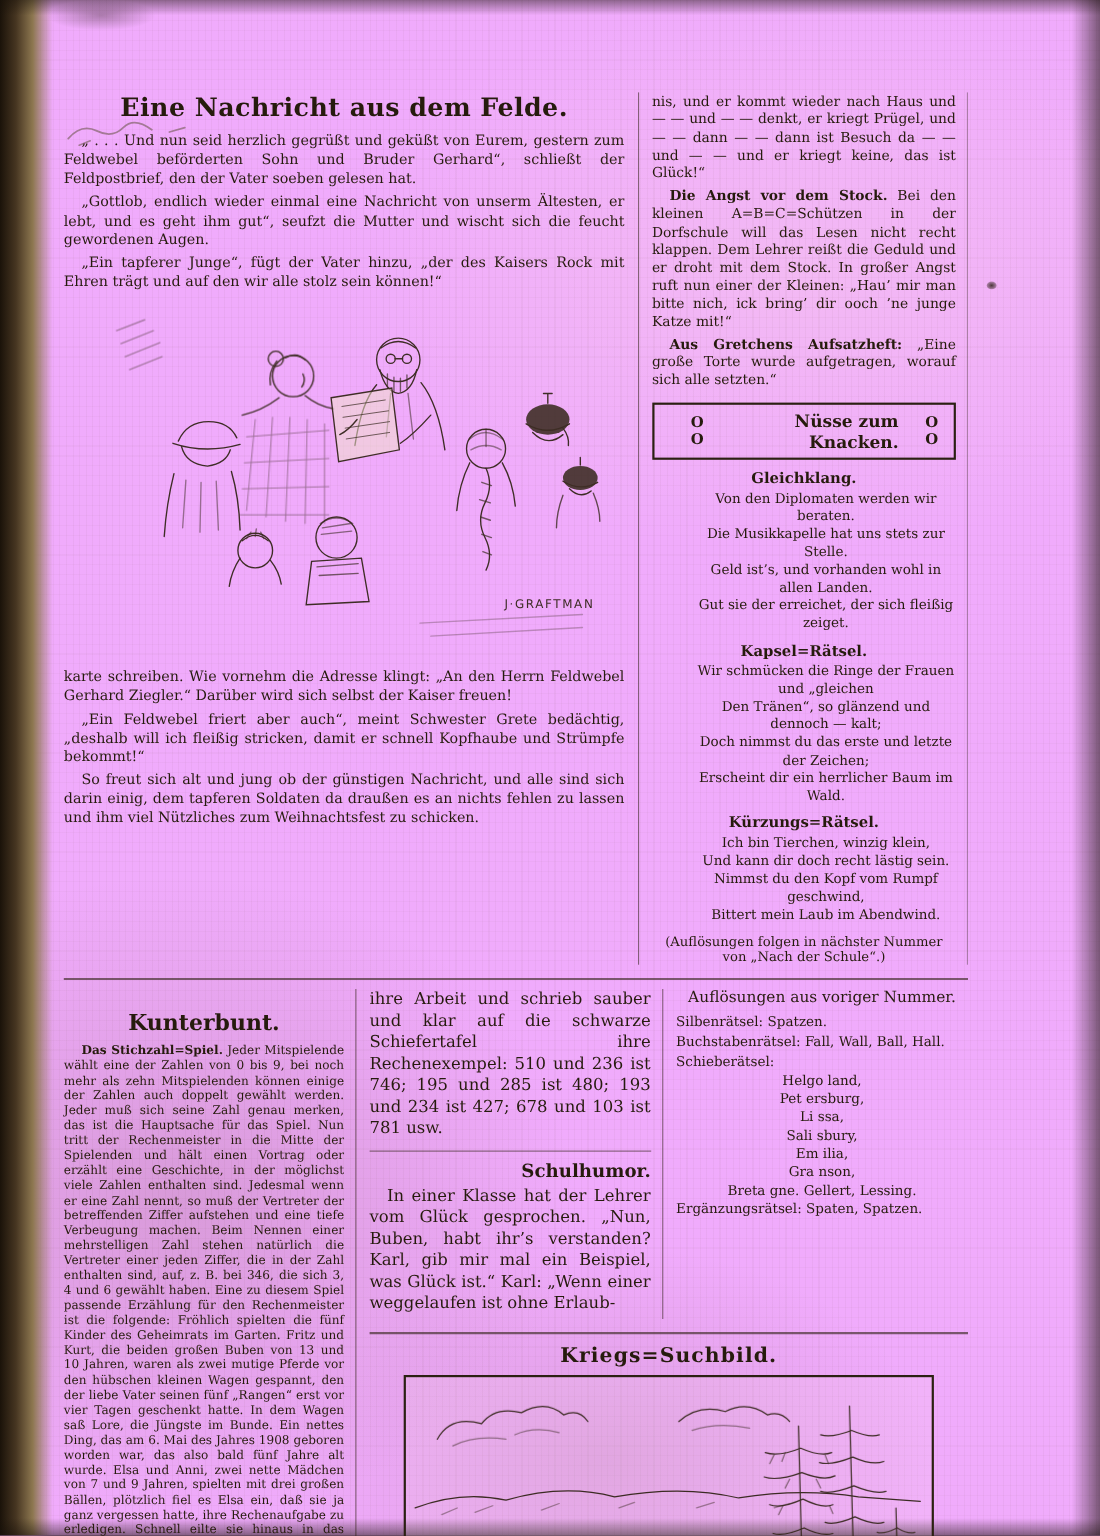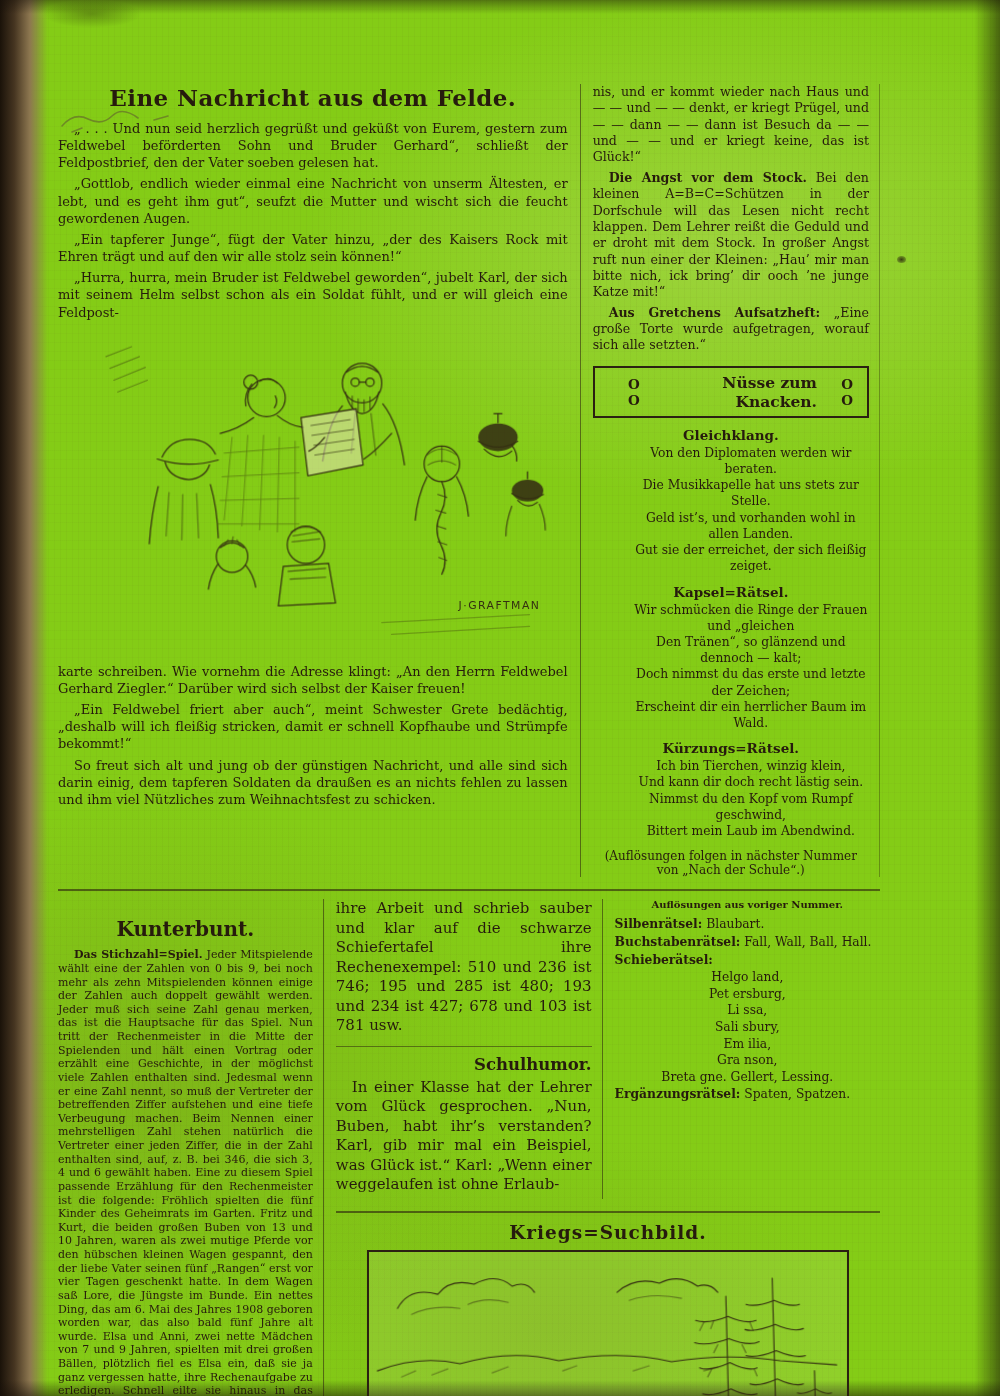--- a/index.html
+++ b/index.html
@@ -1,17 +1,17 @@
 <!DOCTYPE html>
 <html><head>
 <meta charset="utf-8">
 <style>
   html,body{margin:0;padding:0;background:#171009;}
   .page{position:relative;width:1000px;height:1396px;margin:0 auto;overflow:hidden;
-        background:#84cc16;color:#261b0d;font-family:"DejaVu Serif",serif;}
+        background:#f0abfc;color:#261b0d;font-family:"DejaVu Serif",serif;}
   .texture{position:absolute;inset:0;pointer-events:none;
     background:
       repeating-linear-gradient(90deg, rgba(90,66,34,.045) 0 1px, transparent 1px 6px),
       repeating-linear-gradient(0deg, rgba(90,66,34,.03) 0 1px, transparent 1px 9px),
       radial-gradient(700px 420px at 72% 18%, rgba(255,242,210,.20), transparent 60%),
       radial-gradient(520px 420px at 16% 78%, rgba(92,66,34,.16), transparent 70%),
       radial-gradient(400px 260px at 55% 95%, rgba(92,66,34,.12), transparent 75%);}
   .edge{position:absolute;pointer-events:none;}
   .edge-left{left:0;top:0;bottom:0;width:48px;
     background:linear-gradient(90deg,#1a1209 0,#463521 30%,#8d7750 62%,rgba(141,119,80,0) 100%);}
@@ -52,23 +52,23 @@
   .colB-left{flex:0 0 31%;padding-right:10px;}
   .colB-left .para{font-size:11px;line-height:1.24;}
   h2.kunterbunt-title{font-size:20px;font-weight:bold;text-align:center;margin:18px 0 7px;}
   .colB-right{flex:1;border-left:1px solid rgba(42,30,14,.55);padding-left:12px;display:flex;flex-direction:column;}
   .colB-right-top{display:flex;}
   .colB-mid{flex:0 0 47%;padding-right:10px;}
   .colB-mid .para{font-size:15px;line-height:1.3;}
   .colB-rgt{flex:1;border-left:1px solid rgba(42,30,14,.55);padding-left:12px;}
   h3.schulhumor-title{font-size:16.5px;font-weight:bold;text-align:right;margin:10px 0 4px;
     border-top:1px solid rgba(42,30,14,.5);padding-top:8px;}
-  h3.solutions-title{font-size:10px;font-weight:bold;text-align:center;margin:0 0 6px;}
+  h3.solutions-title{font-size:14px;font-weight:normal;text-align:center;margin:0 0 6px;}
   .sol-row{font-size:12.3px;line-height:1.35;margin:1px 0;}
-  .sol-label{font-weight:bold;margin-top:24px;}
+  .sol-label{font-weight:normal;margin-top:24px;}
   .schiebe-line{font-size:12.3px;line-height:1.35;text-align:center;}
 
   .suchbild{margin-top:12px;border-top:2px solid rgba(42,30,14,.6);padding-top:7px;text-align:center;}
   h2.suchbild-title{font-size:18.5px;font-weight:bold;letter-spacing:1px;margin:2px 0 7px;}
   .suchbild-frame{width:478px;height:282px;margin:2px auto 7px;border:2px solid #2b2012;
     background:rgba(255,246,222,.10);}
   .suchbild-frame svg{width:100%;height:100%;display:block;}
 </style>
 </head>
 <body>
@@ -87,21 +87,20 @@
 
   <div class="content">
 
     <div class="sectionA">
 
       <div class="colA-left">
         <h1 class="article-title">Eine Nachricht aus dem Felde.</h1>
         <p class="para">„ . . . Und nun seid herzlich gegrüßt und geküßt von Eurem, gestern zum Feldwebel beförderten Sohn und Bruder Gerhard“, schließt der Feldpostbrief, den der Vater soeben gelesen hat.</p>
         <p class="para">„Gottlob, endlich wieder einmal eine Nachricht von unserm Ältesten, er lebt, und es geht ihm gut“, seufzt die Mutter und wischt sich die feucht gewordenen Augen.</p>
         <p class="para">„Ein tapferer Junge“, fügt der Vater hinzu, „der des Kaisers Rock mit Ehren trägt und auf den wir alle stolz sein können!“</p>
-        <p class="para">„Hurra, hurra, mein Bruder ist Feldwebel geworden“, jubelt Karl, der sich mit seinem Helm selbst schon als ein Soldat fühlt, und er will gleich eine Feldpost-</p>
 
         <figure class="fig1">
           <svg viewBox="0 0 500 335">
             <g stroke="#2e2212" fill="none" stroke-width="1.25" stroke-linecap="round" opacity="0.92">
               <path d="M40,30 l26,-10 M44,42 l30,-12 M48,54 l32,-13 M52,66 l30,-12" opacity=".4"></path>
 
               <circle cx="203" cy="72" r="19"></circle>
               <path d="M188,58 q-8,10 -6,22"></path>
               <circle cx="187" cy="56" r="7"></circle>
               <path d="M196,55 q10,-6 18,2"></path>
@@ -218,21 +217,21 @@
         <div class="colB-right-top">
 
           <div class="colB-mid">
             <p class="para no-indent">ihre Arbeit und schrieb sauber und klar auf die schwarze Schiefertafel ihre Rechenexempel: 510 und 236 ist 746; 195 und 285 ist 480; 193 und 234 ist 427; 678 und 103 ist 781 usw.</p>
             <h3 class="schulhumor-title">Schulhumor.</h3>
             <p class="para">In einer Klasse hat der Lehrer vom Glück gesprochen. „Nun, Buben, habt ihr’s verstanden? Karl, gib mir mal ein Beispiel, was Glück ist.“ Karl: „Wenn einer weggelaufen ist ohne Erlaub-</p>
           </div>
 
           <div class="colB-rgt">
             <h3 class="solutions-title">Auflösungen aus voriger Nummer.</h3>
-            <div class="sol-row"><b class="sol-label">Silbenrätsel:</b> <span>Blaubart.</span></div>
+            <div class="sol-row"><b class="sol-label">Silbenrätsel:</b> <span>Spatzen.</span></div>
             <div class="sol-row"><b class="sol-label">Buchstabenrätsel:</b> <span>Fall, Wall, Ball, Hall.</span></div>
             <div class="sol-row"><b class="sol-label">Schieberätsel:</b></div>
             <div>
                 <div class="schiebe-line">Helgo land,</div>
                 <div class="schiebe-line">Pet ersburg,</div>
                 <div class="schiebe-line">Li ssa,</div>
                 <div class="schiebe-line">Sali sbury,</div>
                 <div class="schiebe-line">Em ilia,</div>
                 <div class="schiebe-line">Gra nson,</div>
                 <div class="schiebe-line">Breta gne.   Gellert, Lessing.</div>

